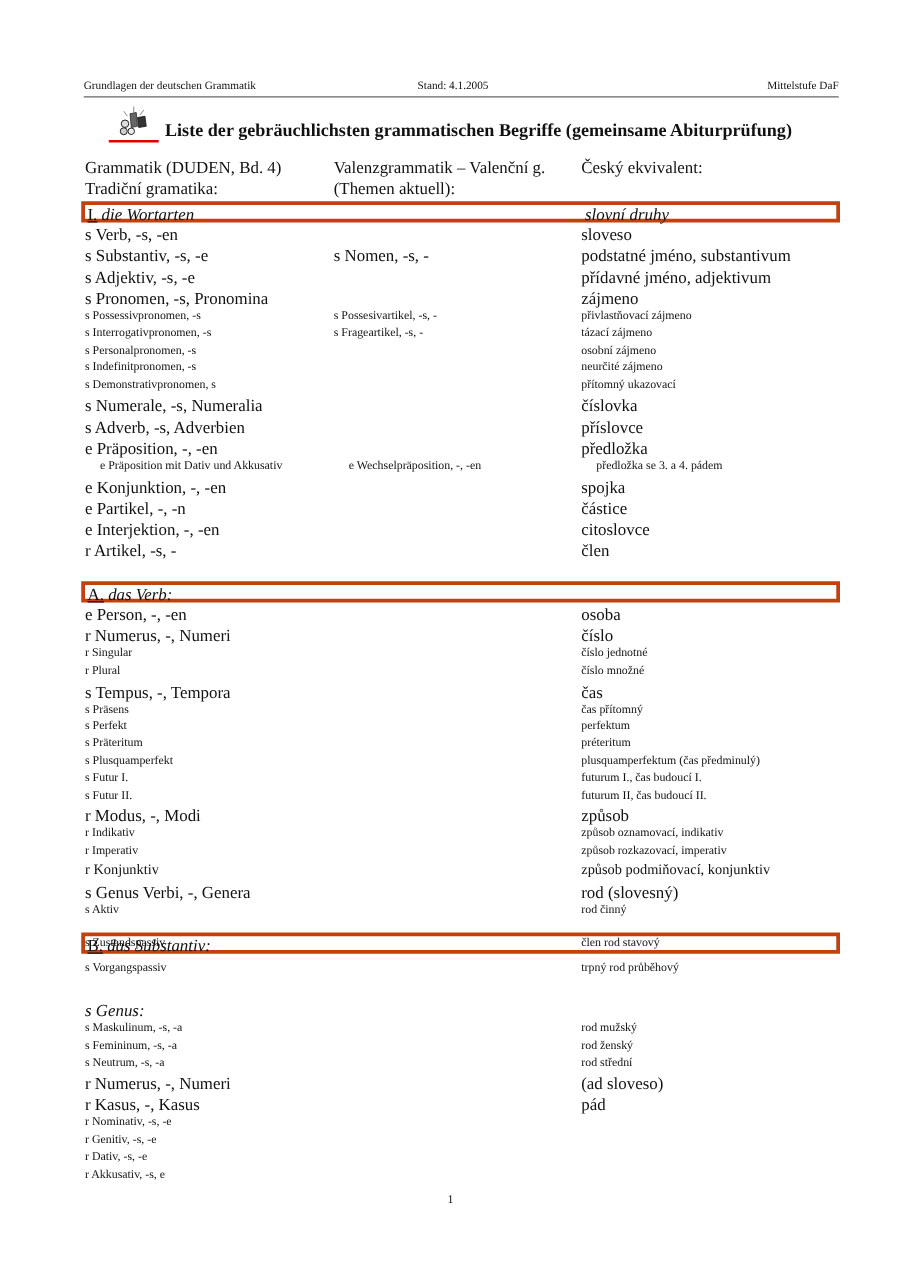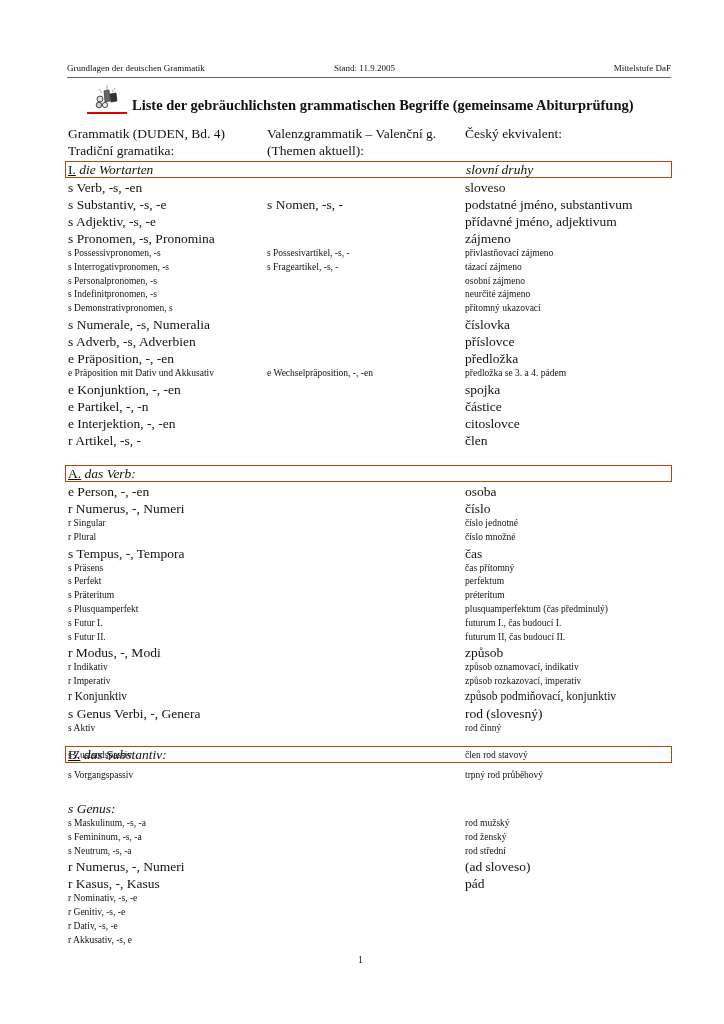--- a/index.html
+++ b/index.html
@@ -24,35 +24,35 @@
 
   .row { position: absolute; left: 68px; width: 604px; white-space: nowrap; }
   .row .c { position: absolute; top: 0; }
   .c1 { left: 0; }
   .c2 { left: 199px; }
   .c3 { left: 397px; }
   .big { font-size: 13.5px; line-height: 17px; height: 17px; }
   .small { font-size: 9.5px; line-height: 13.7px; height: 14px; }
 
   .section-box { position: absolute; left: 65px; width: 607px; height: 17px;
-    border: 1px solid #c2410c; box-sizing: border-box; font-size: 13.5px; line-height: 15px; }
+    border: 3px solid #c2410c; box-sizing: border-box; font-size: 13.5px; line-height: 15px; }
   .section-box .ttl { font-style: italic; }
   .section-box .lbl { position: absolute; left: 2px; top: 0; white-space: nowrap; }
   .section-box .cz { position: absolute; left: 400px; top: 0; font-style: italic; white-space: nowrap; }
 
   .page-number { position: absolute; left: 358px; top: 955px; font-size: 9.5px; }
 </style>
 </head>
 <body>
 
 <div class="page">
 
   <div class="running-header">
     <span class="left">Grundlagen der deutschen Grammatik</span>
-    <span class="center">Stand: 11.9.2005</span>
+    <span class="center">Stand: 4.1.2005</span>
     <span class="right">Mittelstufe DaF</span>
   </div>
   <div class="header-rule"></div>
 
   <div class="title-row">
     <svg class="title-icon" viewBox="0 0 28 24">
       <line x1="6" y1="4" x2="9" y2="8" stroke="#888" stroke-width="0.8"></line>
       <line x1="14" y1="0" x2="14" y2="5" stroke="#888" stroke-width="0.8"></line>
       <line x1="22" y1="3" x2="19" y2="7" stroke="#888" stroke-width="0.8"></line>
       <polygon points="11,6 16,5 17,16 12,17" fill="#666" stroke="#222" stroke-width="0.6"></polygon>
@@ -128,21 +128,21 @@
         <span class="c c3">číslovka</span>
       </div>
       <div class="row big" style="top: 333px;">
         <span class="c c1">s Adverb, -s, Adverbien</span>
         <span class="c c3">příslovce</span>
       </div>
       <div class="row big" style="top: 350px;">
         <span class="c c1">e Präposition, -, -en</span>
         <span class="c c3">předložka</span>
       </div>
-      <div class="row small" style="top: 367px;">
+      <div class="row small" style="top: 367px; margin-left: 12px;">
         <span class="c c1">e Präposition mit Dativ und Akkusativ</span>
         <span class="c c2">e Wechselpräposition, -, -en</span>
         <span class="c c3">předložka se 3. a 4. pádem</span>
       </div>
       <div class="row big" style="top: 380.8px;">
         <span class="c c1">e Konjunktion, -, -en</span>
         <span class="c c3">spojka</span>
       </div>
       <div class="row big" style="top: 397.8px;">
         <span class="c c1">e Partikel, -, -n</span>

